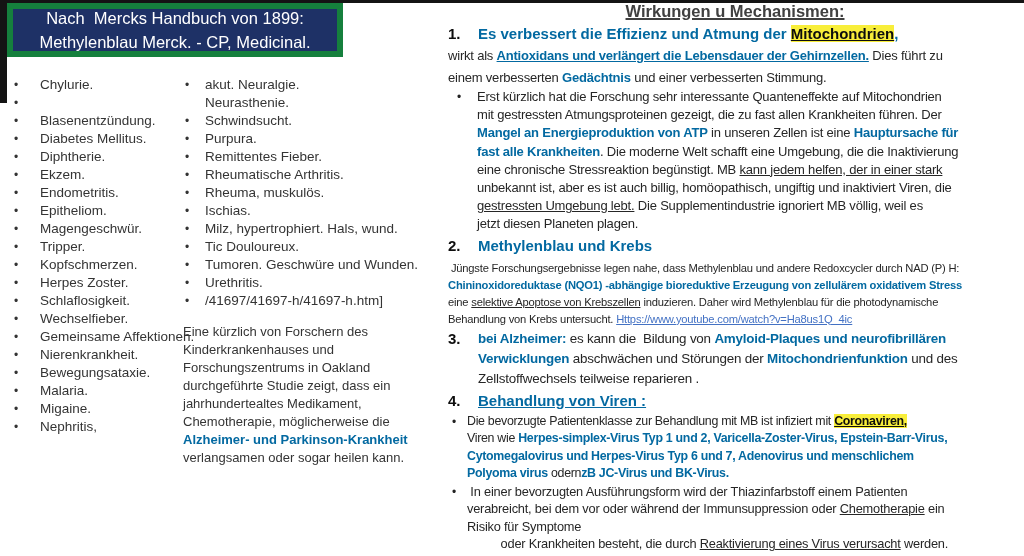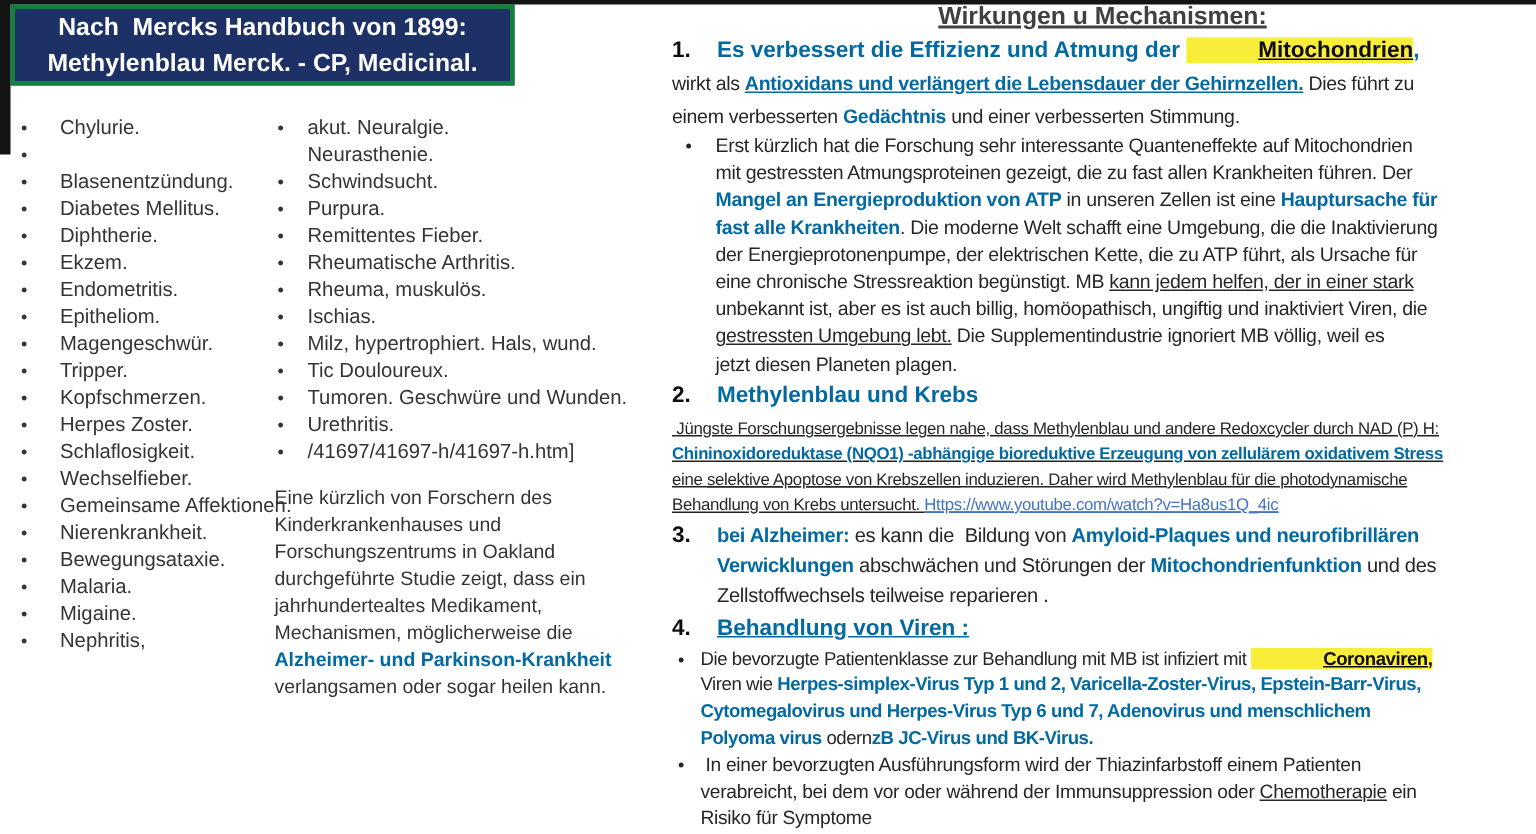--- a/index.html
+++ b/index.html
@@ -3,23 +3,23 @@
 <meta charset="utf-8">
 <style>
   html,body{margin:0;padding:0;background:#888;}
   .page{position:relative;width:1024px;height:556px;background:#fff;overflow:hidden;
         font-family:"Liberation Sans", sans-serif;color:#222;}
   .top-line{position:absolute;top:0;left:0;width:1024px;height:3px;background:#141414;}
   .left-bar{position:absolute;top:0;left:0;width:7px;height:103px;background:#141414;}
 
   
   .title-box{position:absolute;left:7px;top:3px;width:336px;height:54px;box-sizing:border-box;
-             background:var(--navy,#1e3166);border:3px solid #15803d;
+             background:var(--navy,#1e3166);border:6px solid #15803d;
              display:flex;flex-direction:column;justify-content:center;text-align:center;
-             color:#fff;font-weight:700;font-size:16.5px;line-height:24px;}
+             color:#fff;font-weight:400;font-size:16.5px;line-height:24px;}
   .title-box .tline{white-space:pre;}
 
   
   .col1{position:absolute;left:10px;top:76px;width:173px;}
   .col2{position:absolute;left:183px;top:76px;width:263px;}
   .li-row{display:flex;line-height:18px;font-size:13.5px;color:#343434;}
   .li-row .bullet{flex:0 0 26px;padding-left:4px;font-size:12px;color:#333;}
   .col2 .li-row .bullet{flex:0 0 20px;padding-left:2px;}
   .bullet.off{visibility:hidden;}
   .li-text{white-space:pre;}
@@ -33,31 +33,31 @@
   .blk{display:flex;align-items:flex-start;}
   .blk-content{flex:1 1 auto;min-width:0;}
   .num{flex:0 0 30px;font-weight:700;font-size:15px;line-height:20px;color:#0d0d0d;}
   .rbul{flex:0 0 15px;font-size:12px;line-height:18px;padding-left:4px;color:#222;}
   .sub .rbul{flex:0 0 20px;padding-left:9px;}
   .line{white-space:pre;color:#262626;}
   .h{margin:2px 0 1px 0;}
   .h .line{font-size:15px;line-height:20px;}
   .p .line{font-size:13px;line-height:21.5px;letter-spacing:-0.2px;}
   .sub .line{font-size:13px;line-height:18.2px;letter-spacing:-0.2px;}
-  .small{margin:4px 0 1px 0;text-decoration:underline;}
+  .small{margin:4px 0 1px 0;}
   .small .line{font-size:11.2px;line-height:17px;letter-spacing:-0.2px;}
   .numpara .line{font-size:13.4px;line-height:20px;letter-spacing:-0.2px;}
   .virA{margin-top:2px;}
   .virA .line{font-size:12.4px;line-height:17.6px;letter-spacing:-0.3px;}
   .virB .line{font-size:12.8px;line-height:17.4px;letter-spacing:-0.2px;}
 
   
   .b{font-weight:700;color:#0369a1;}
   .u{text-decoration:underline;}
-  .hl{background:var(--hl,#f8ee3a);font-weight:700;text-decoration:underline;color:#0d0d0d;padding-left:48px;}
+  .hl{background:var(--hl,#f8ee3a);font-weight:700;text-decoration:underline;color:#0d0d0d;}
   .lk{color:var(--link,#4472c4);text-decoration:underline;}
 </style>
 </head>
 <body>
 
 <div class="page" style="--navy: #1e3166; --hl: #f8ee3a; --link: #4472c4;">
   <div class="top-line"></div>
   <div class="left-bar"></div>
 
   <div class="title-box">
@@ -200,21 +200,21 @@
           <span class="bullet">•</span>
           <span class="li-text">/41697/41697-h/41697-h.htm]</span>
         </div>
       </div>
     <div class="study">
         <div class="study-line"><span>Eine kürzlich von Forschern des</span></div>
         <div class="study-line"><span>Kinderkrankenhauses und</span></div>
         <div class="study-line"><span>Forschungszentrums in Oakland</span></div>
         <div class="study-line"><span>durchgeführte Studie zeigt, dass ein</span></div>
         <div class="study-line"><span>jahrhundertealtes Medikament,</span></div>
-        <div class="study-line"><span>Mechanismen, möglicherweise die</span></div>
+        <div class="study-line"><span>Chemotherapie, möglicherweise die</span></div>
         <div class="study-line"><span class="b">Alzheimer- und Parkinson-Krankheit</span></div>
         <div class="study-line"><span>verlangsamen oder sogar heilen kann.</span></div>
       </div>
   </div>
 
   <div class="right-panel">
     <div class="r-title">Wirkungen u Mechanismen:</div>
     <div>
         <div class="blk h">
           <span class="num">1.</span>
@@ -228,21 +228,20 @@
             <div class="line"><span>einem verbesserten </span><span class="b">Gedächtnis</span><span> und einer verbesserten Stimmung.</span></div>
           </div>
         </div>
         <div class="blk bullet sub">
           <span class="rbul">•</span>
           <div class="blk-content">
             <div class="line"><span>Erst kürzlich hat die Forschung sehr interessante Quanteneffekte auf Mitochondrien</span></div>
             <div class="line"><span>mit gestressten Atmungsproteinen gezeigt, die zu fast allen Krankheiten führen. Der</span></div>
             <div class="line"><span class="b">Mangel an Energieproduktion von ATP</span><span> in unseren Zellen ist eine </span><span class="b">Hauptursache für</span></div>
             <div class="line"><span class="b">fast alle Krankheiten</span><span>. Die moderne Welt schafft eine Umgebung, die die Inaktivierung</span></div>
-            <div class="line"><span>der Energieprotonenpumpe, der elektrischen Kette, die zu ATP führt, als Ursache für</span></div>
             <div class="line"><span>eine chronische Stressreaktion begünstigt. MB </span><span class="u">kann jedem helfen, der in einer stark</span></div>
             <div class="line"><span>unbekannt ist, aber es ist auch billig, homöopathisch, ungiftig und inaktiviert Viren, die</span></div>
             <div class="line"><span class="u">gestressten Umgebung lebt.</span><span> Die Supplementindustrie ignoriert MB völlig, weil es</span></div>
             <div class="line"><span>jetzt diesen Planeten plagen.</span></div>
           </div>
         </div>
         <div class="blk h">
           <span class="num">2.</span>
           <div class="blk-content">
             <div class="line"><span class="b">Methylenblau und Krebs</span></div>

